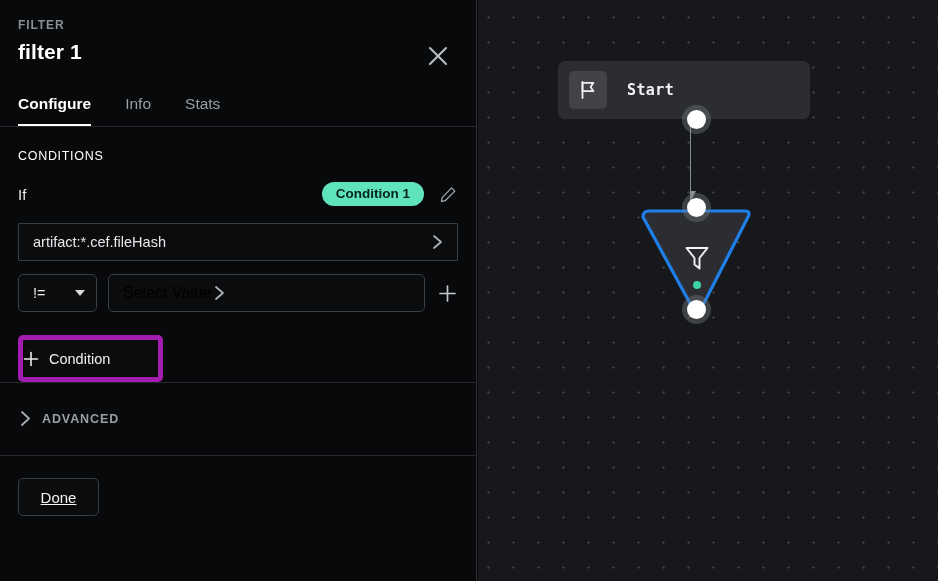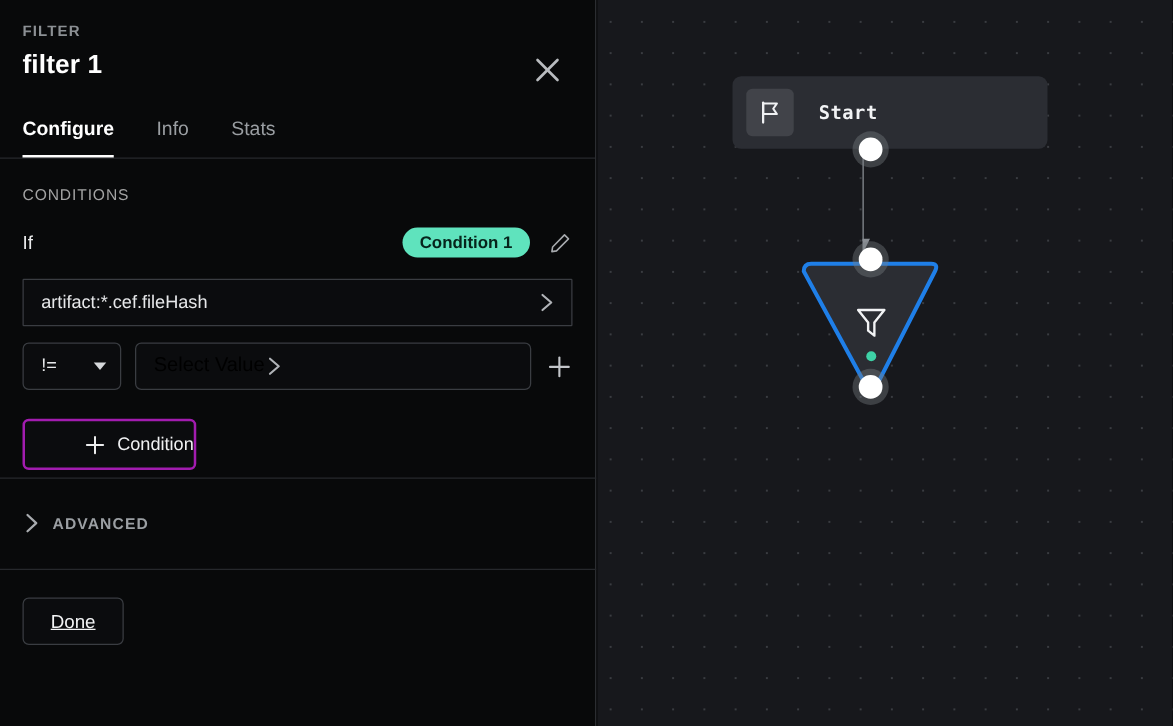--- a/index.html
+++ b/index.html
@@ -89,21 +89,21 @@
     border-bottom-color: #ffffff;
   }
 
   
   .section {
     padding: 22px 18px 0 18px;
   }
   .section-label {
     font-size: 12.5px;
     letter-spacing: 0.7px;
-    color: #a3a3a3;
+    color: #ffffff;
     text-transform: uppercase;
   }
   .if-row {
     display: flex;
     align-items: center;
     margin-top: 18px;
     height: 26px;
   }
   .if-label {
     font-size: 15px;
@@ -197,26 +197,26 @@
     display: flex;
     align-items: center;
     justify-content: center;
     flex: 0 0 auto;
   }
 
   .add-condition {
     margin-top: 23px;
     height: 37px;
     width: 135px;
-    border: 2px solid #a21caf;
+    border: 5px solid #a21caf;
     border-radius: 5px;
     background: #0b0c0e;
     display: flex;
     align-items: center;
-    justify-content: flex-end;
+    justify-content: flex-start;
     gap: 10px;
     cursor: pointer;
   }
   .add-condition .lbl {
     font-size: 14.5px;
     color: #f0f1f2;
   }
 
   .divider {
     position: absolute;
@@ -275,21 +275,21 @@
     height: 581px;
     background-color: #17181c;
     background-image: radial-gradient(#3a3c41 1.1px, transparent 1.2px);
     background-size: 25px 25px;
     background-position: 23px 5px;
     overflow: hidden;
   }
 
   .node-start {
     position: absolute;
-    left: 108px;
+    left: 80px;
     top: 61px;
     width: 252px;
     height: 58px;
     background: #2b2d33;
     border-radius: 7px;
     display: flex;
     align-items: center;
     padding-left: 11px;
     box-sizing: border-box;
     cursor: pointer;

